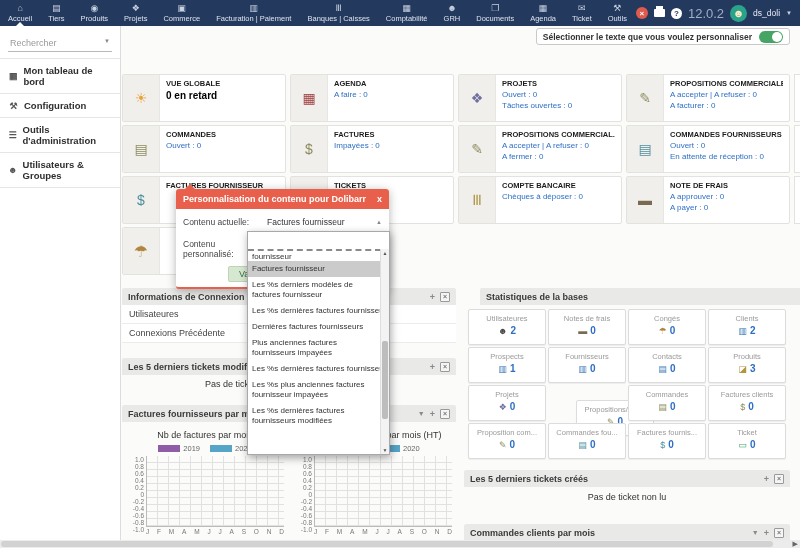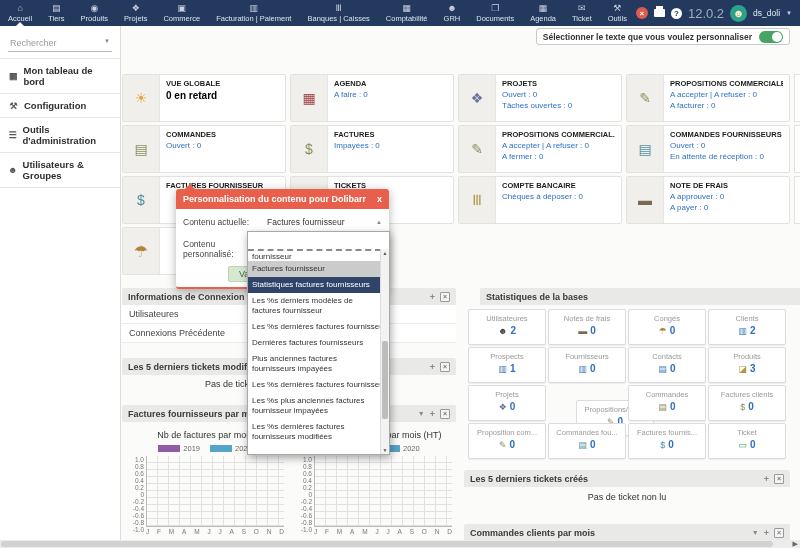--- a/index.html
+++ b/index.html
@@ -530,21 +530,20 @@
     </div>
     <div class="valider">Valider</div>
   </div>
 </div>
 
 <div class="dd">
   <div class="dd-search"></div>
   <div class="dd-list" id="dd-list">
       <div class="dd-item cliptop nowrap">fournisseur</div>
       <div class="dd-item selected nowrap">Factures fournisseur</div>
-      <div class="dd-item hl nowrap">Statistiques factures fournisseurs</div>
       <div class="dd-item">Les %s derniers modèles de factures fournisseur</div>
       <div class="dd-item nowrap">Les %s dernières factures fournisseur</div>
       <div class="dd-item nowrap">Dernières factures fournisseurs</div>
       <div class="dd-item">Plus anciennes factures fournisseurs impayées</div>
       <div class="dd-item nowrap">Les %s dernières factures fournisseurs</div>
       <div class="dd-item">Les %s plus anciennes factures fournisseur impayées</div>
       <div class="dd-item">Les %s dernières factures fournisseurs modifiées</div>
     </div>
   <div class="dd-scroll">
     <div class="arr up">▲</div>

